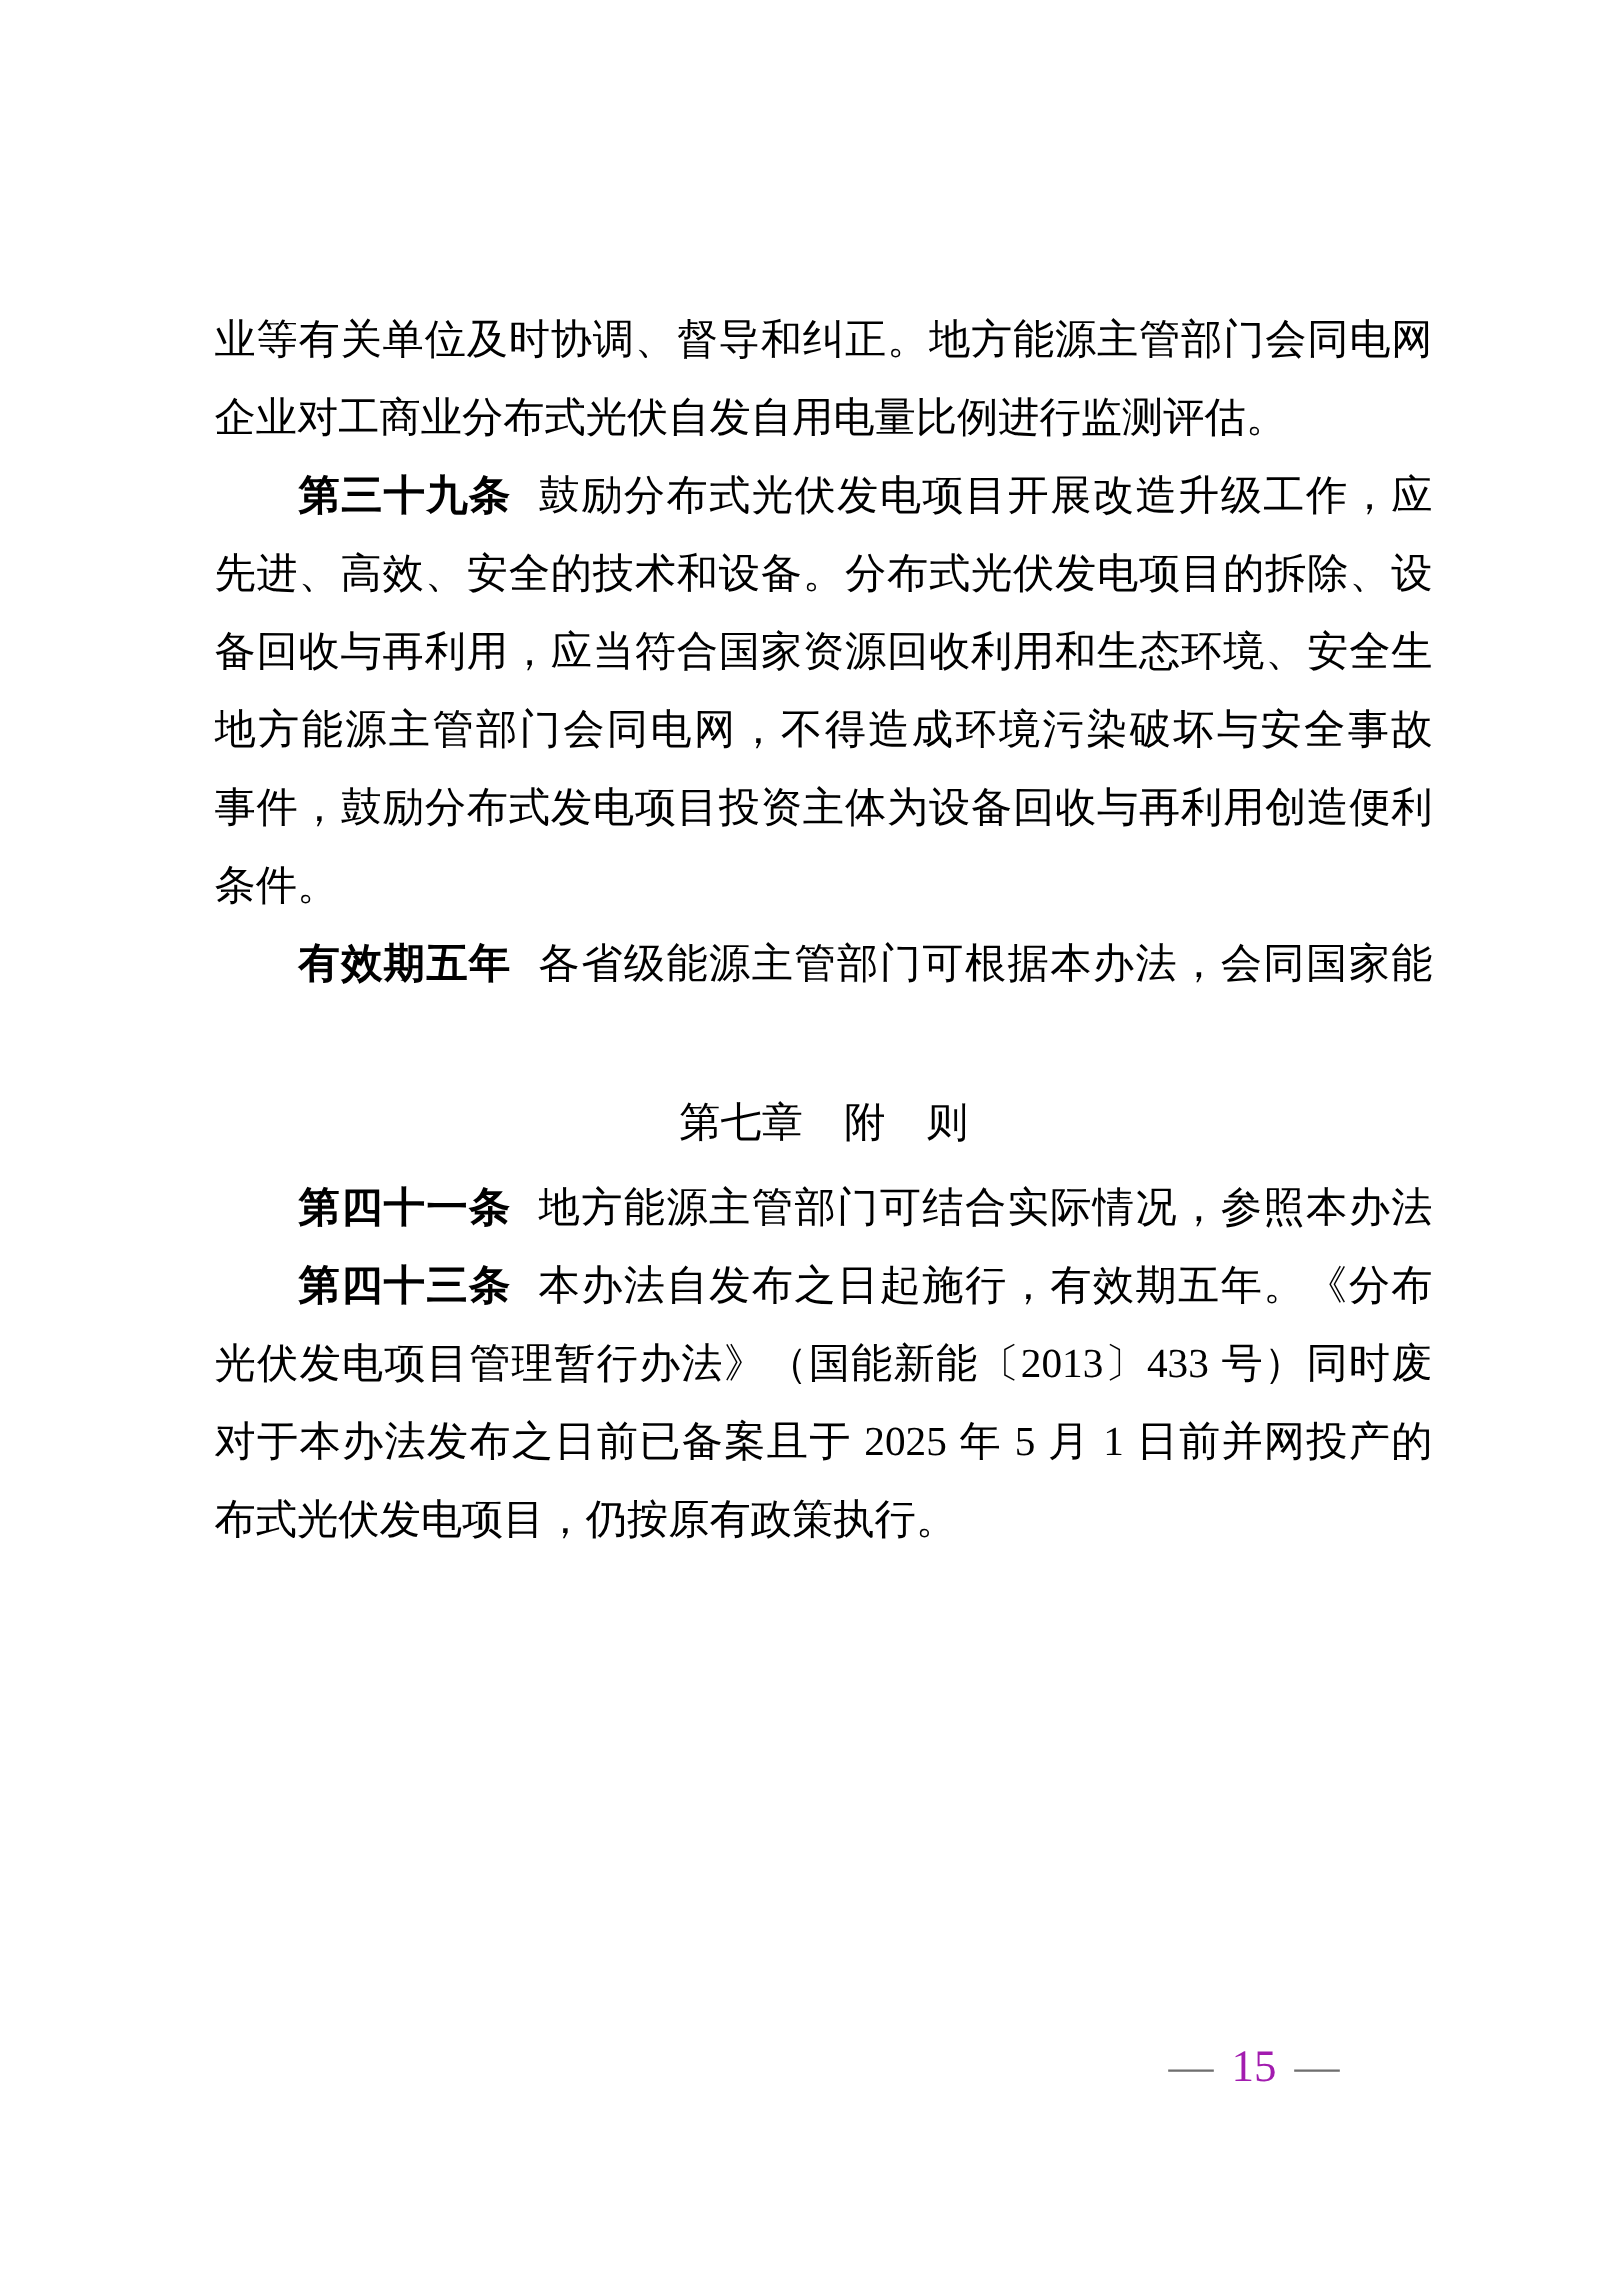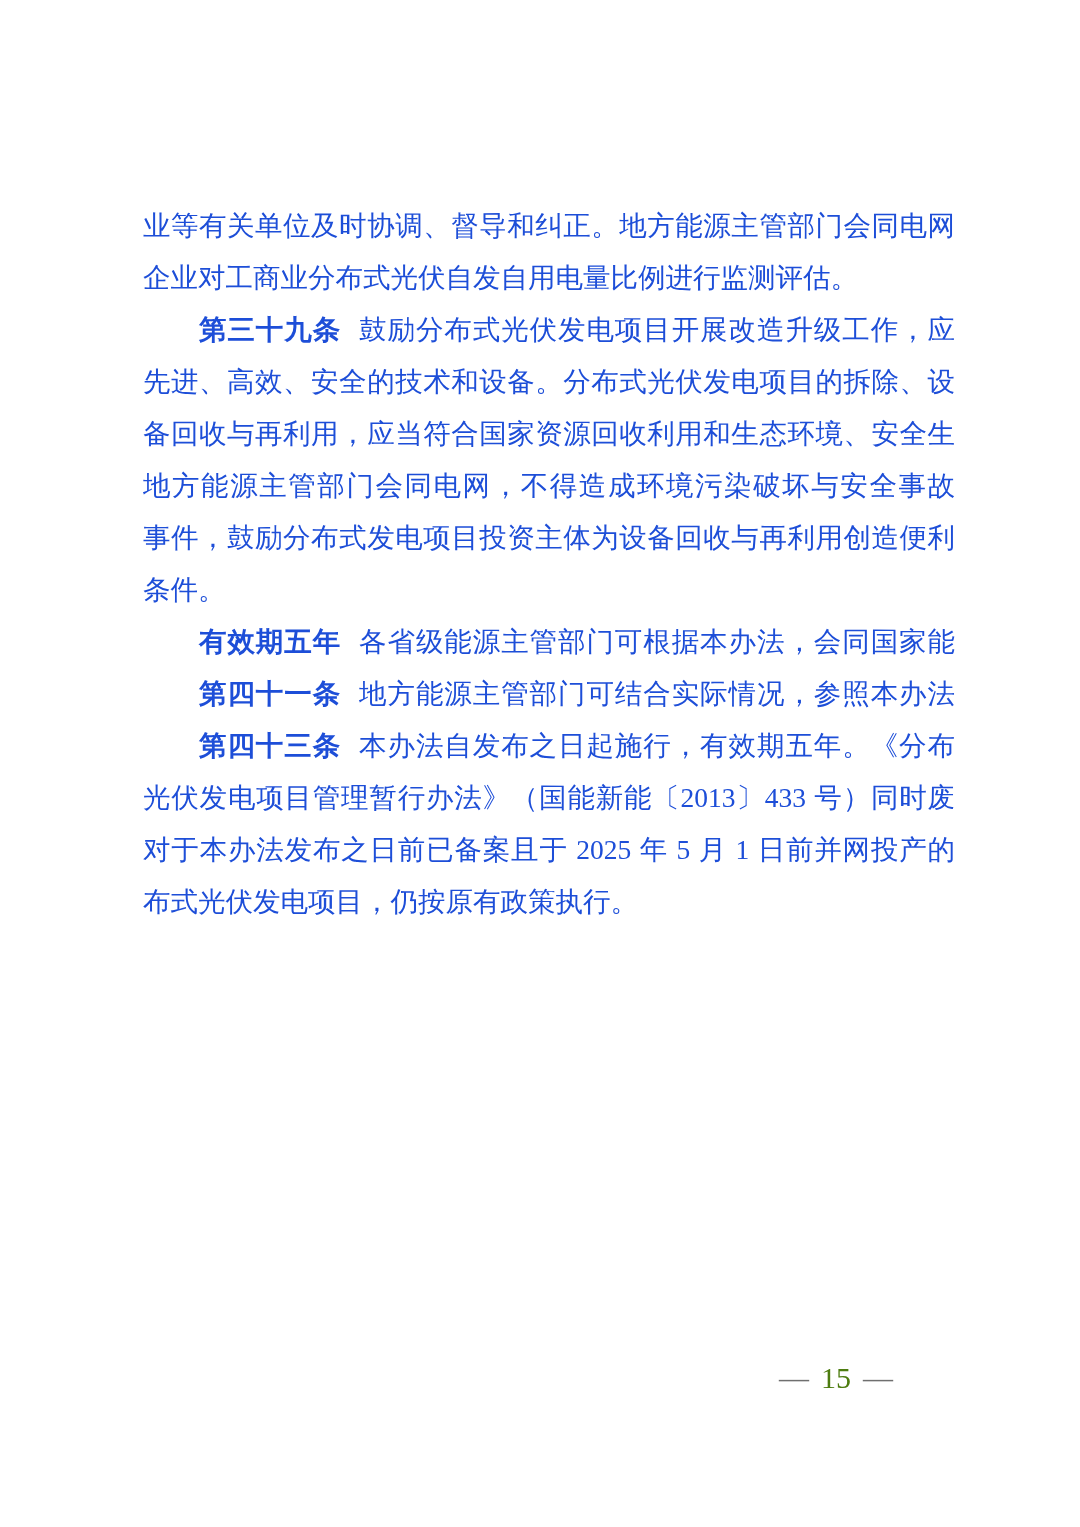--- a/index.html
+++ b/index.html
@@ -20,21 +20,21 @@
     left: 143px;
     top: 200px;
     width: 812px;
   }
   .line {
     font-size: 27.5px;
     line-height: 52px;
     height: 52px;
     overflow: hidden;
     text-align: justify;
-    color: #1d4ed8;
+    color: #000000;
   }
   .line.fill {
     text-align-last: justify;
   }
   .line.indent {
     text-indent: 56px;
   }
   .line.heading {
     text-align: center;
     text-align-last: center;
@@ -58,37 +58,38 @@
     right: 187px;
     font-family: "Liberation Serif", serif;
     font-size: 30px;
     line-height: 36px;
     white-space: nowrap;
   }
   .page-number .dash {
     color: #6f6f6f;
   }
   .page-number .value {
-    color: #4d7c0f;
+    color: #a21caf;
     margin: 16px 12px;
   }
 </style>
 </head>
 <body>
 
 <div class="page-content">
     <div class="line fill">业等有关单位及时协调、督导和纠正。地方能源主管部门会同电网</div>
     <div class="line">企业对工商业分布式光伏自发自用电量比例进行监测评估。</div>
     <div class="line indent fill"><b class="lead">第三十九条</b><span class="lead-gap"></span>鼓励分布式光伏发电项目开展改造升级工作，应用</div>
     <div class="line fill">先进、高效、安全的技术和设备。分布式光伏发电项目的拆除、设</div>
     <div class="line fill">备回收与再利用，应当符合国家资源回收利用和生态环境、安全生</div>
     <div class="line fill">地方能源主管部门会同电网，不得造成环境污染破坏与安全事故</div>
     <div class="line fill">事件，鼓励分布式发电项目投资主体为设备回收与再利用创造便利</div>
     <div class="line">条件。</div>
     <div class="line indent fill"><b class="lead">有效期五年</b><span class="lead-gap"></span>各省级能源主管部门可根据本办法，会同国家能源局</div>
+    <div class="line heading">第七章　附　则</div>
     <div class="line indent fill"><b class="lead">第四十一条</b><span class="lead-gap"></span>地方能源主管部门可结合实际情况，参照本办法开</div>
     <div class="line indent fill"><b class="lead">第四十三条</b><span class="lead-gap"></span>本办法自发布之日起施行，有效期五年。《分布式</div>
     <div class="line fill">光伏发电项目管理暂行办法》（国能新能〔<span class="num">2013</span>〕<span class="num">433</span> 号）同时废止。</div>
     <div class="line fill">对于本办法发布之日前已备案且于 <span class="num">2025</span> 年 <span class="num">5</span> 月 <span class="num">1</span> 日前并网投产的分</div>
     <div class="line">布式光伏发电项目，仍按原有政策执行。</div>
   </div>
 
 <div class="page-number"><span class="dash">—</span><span class="value">15</span><span class="dash">—</span></div>
 
 </body></html>

